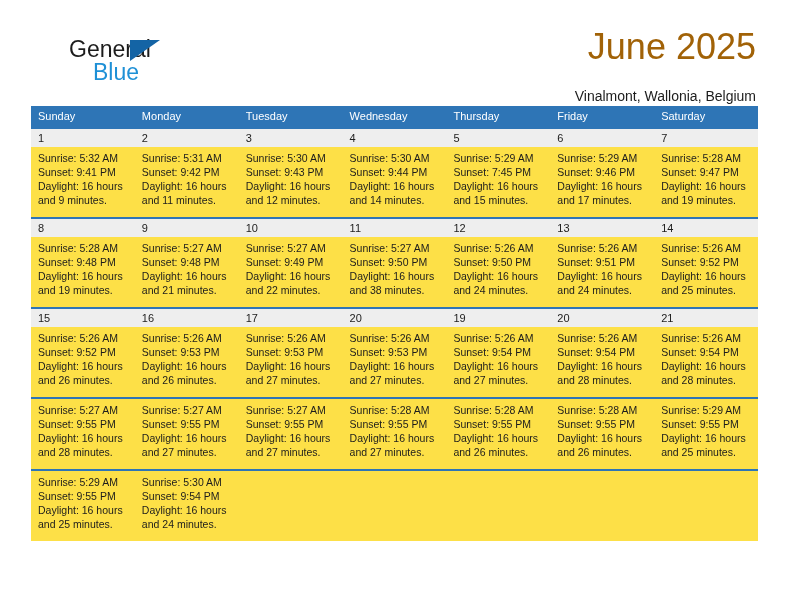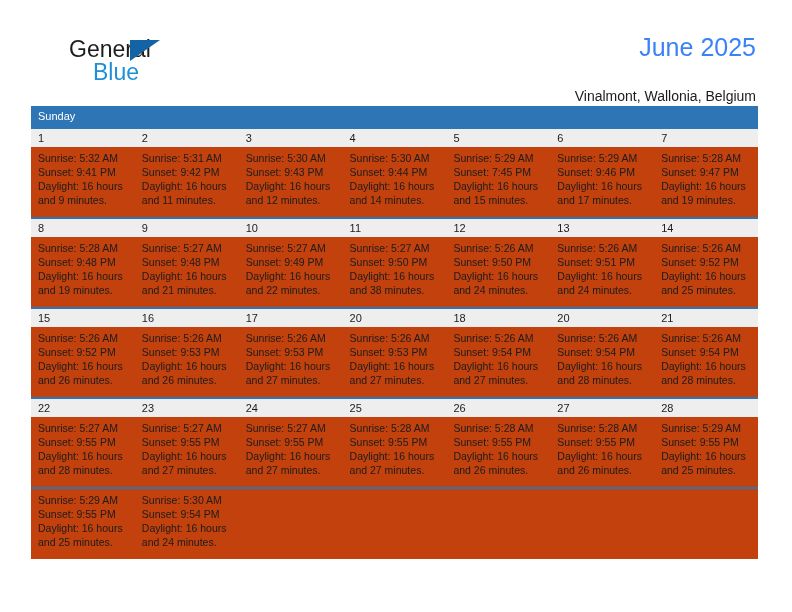--- a/index.html
+++ b/index.html
@@ -67,22 +67,22 @@
     font-family: "Liberation Sans", sans-serif;
   }
 
   .title-block {
     position: absolute;
     right: 36px;
     top: 30px;
     text-align: right;
   }
   .cal-title {
-    font-size: 25px;
-    color: #3b82f6;
+    font-size: 36px;
+    color: #a16207;
     line-height: 34px;
     white-space: nowrap;
   }
   .cal-subtitle {
     font-size: 14px;
     color: #1c1c1c;
     line-height: 20px;
     margin-top: 22px;
     white-space: nowrap;
   }
@@ -92,21 +92,20 @@
     position: absolute;
     left: 31px;
     top: 106px;
     width: 727px;
   }
 
   .weekdays {
     display: flex;
     background: #2e75b6;
     height: 21px;
-    flex-direction: column;
   }
   .weekday {
     flex: 1 1 0;
     color: #ffffff;
     font-size: 11px;
     line-height: 21px;
     padding-left: 7px;
     box-sizing: border-box;
     white-space: nowrap;
   }
@@ -118,21 +117,21 @@
   .week:first-of-type {
     border-top: none;
   }
   .week-numbers {
     display: flex;
     background: #eeeeee;
     height: 18px;
   }
   .week-body {
     display: flex;
-    background: #c2410c;
+    background: #fde047;
     height: 70px;
   }
   .daynum {
     flex: 1 1 0;
     font-size: 11px;
     line-height: 18px;
     padding-left: 7px;
     box-sizing: border-box;
     color: #1c1c1c;
   }
@@ -294,21 +293,21 @@
         </div>
       </div>
     </div>
 
     <div class="week">
       <div class="week-numbers">
         <div class="daynum">15</div>
         <div class="daynum">16</div>
         <div class="daynum">17</div>
         <div class="daynum">20</div>
-        <div class="daynum">18</div>
+        <div class="daynum">19</div>
         <div class="daynum">20</div>
         <div class="daynum">21</div>
       </div>
       <div class="week-body">
         <div class="daycell">
           <div class="dayline">Sunrise: 5:26 AM</div>
           <div class="dayline">Sunset: 9:52 PM</div>
           <div class="dayline">Daylight: 16 hours</div>
           <div class="dayline">and 26 minutes.</div>
         </div>
@@ -345,29 +344,20 @@
         <div class="daycell">
           <div class="dayline">Sunrise: 5:26 AM</div>
           <div class="dayline">Sunset: 9:54 PM</div>
           <div class="dayline">Daylight: 16 hours</div>
           <div class="dayline">and 28 minutes.</div>
         </div>
       </div>
     </div>
 
     <div class="week">
-      <div class="week-numbers">
-        <div class="daynum">22</div>
-        <div class="daynum">23</div>
-        <div class="daynum">24</div>
-        <div class="daynum">25</div>
-        <div class="daynum">26</div>
-        <div class="daynum">27</div>
-        <div class="daynum">28</div>
-      </div>
       <div class="week-body">
         <div class="daycell">
           <div class="dayline">Sunrise: 5:27 AM</div>
           <div class="dayline">Sunset: 9:55 PM</div>
           <div class="dayline">Daylight: 16 hours</div>
           <div class="dayline">and 28 minutes.</div>
         </div>
         <div class="daycell">
           <div class="dayline">Sunrise: 5:27 AM</div>
           <div class="dayline">Sunset: 9:55 PM</div>

